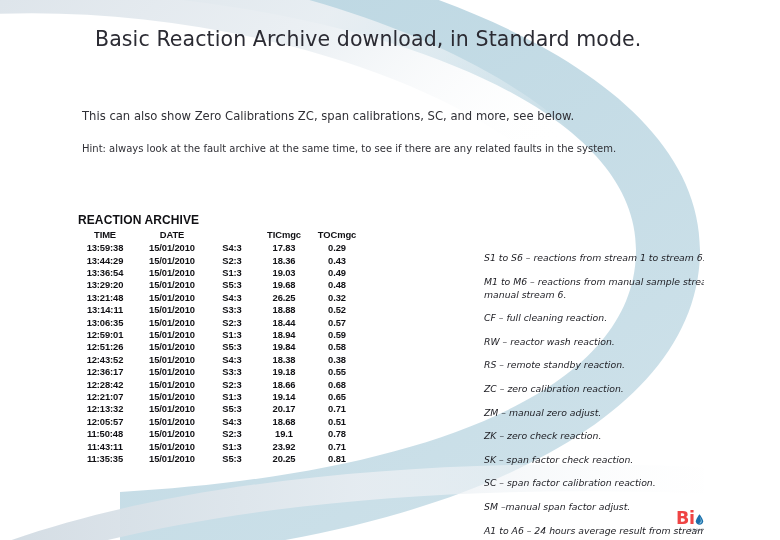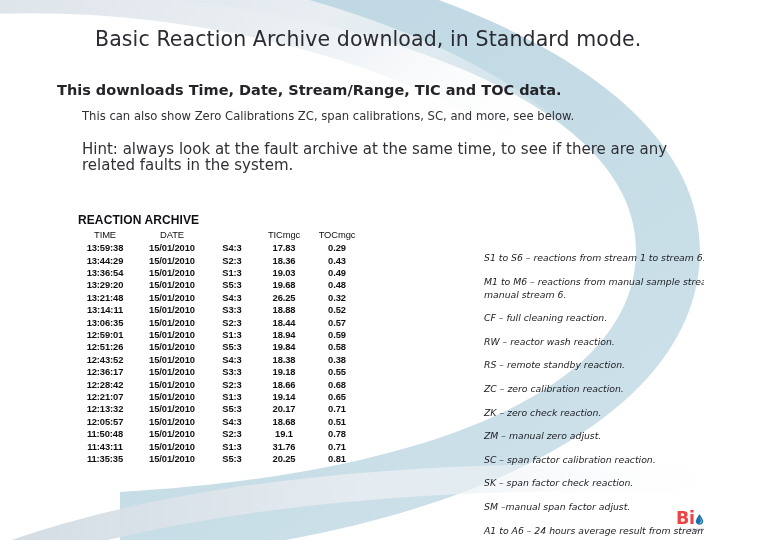--- a/index.html
+++ b/index.html
@@ -60,21 +60,21 @@
     top: 109px;
     font-size: 11.6px;
     color: #303036;
     white-space: nowrap;
   }
   .hint {
     position: absolute;
     left: 82px;
     top: 141px;
     width: 620px;
-    font-size: 15px;
+    font-size: 10px;
     color: #303036;
     line-height: 16px;
   }
 
   
   .archive {
     position: absolute;
     left: 74px;
     top: 213px;
     width: 300px;
@@ -96,21 +96,21 @@
     letter-spacing: -0.1px;
   }
   table.arch th,
   table.arch td {
     padding: 0 0 1.1px 0;
     text-align: center;
     white-space: nowrap;
     line-height: 11.3px;
   }
   table.arch th {
-    font-weight: normal;
+    font-weight: bold;
     padding-bottom: 2px;
   }
   .c-time  { width: 62px; }
   .c-date  { width: 72px; }
   .c-strm  { width: 48px; }
   .c-tic   { width: 56px; }
   .c-toc   { width: 50px; }
   .th-blank { }
 
   
@@ -209,21 +209,20 @@
       <path d="M -40 560
                C 160 474, 470 452, 760 470
                L 760 496
                C 470 480, 170 502, -40 586
                Z" fill="url(#gradBottom)" opacity="0.95"></path>
     </g>
   </svg>
 
   <div class="title">Basic Reaction Archive download, in Standard mode.</div>
 
-  <div class="lead">This downloads Time, Date, Stream/Range, TIC and TOC data.</div>
   <div class="sub1">This can also show Zero Calibrations ZC, span calibrations, SC, and more, see below.</div>
   <div class="hint">Hint: always look at the fault archive at the same time, to see if there are any related  faults in the system.</div>
 
   <div class="archive">
     <div class="archive-title">REACTION ARCHIVE</div>
     <table class="arch">
       <thead>
         <tr>
           <th class="c-time">TIME</th>
           <th class="c-date">DATE</th>
@@ -342,45 +341,45 @@
             <td class="c-time">11:50:48</td>
             <td class="c-date">15/01/2010</td>
             <td class="c-strm">S2:3</td>
             <td class="c-tic">19.1</td>
             <td class="c-toc">0.78</td>
           </tr>
           <tr>
             <td class="c-time">11:43:11</td>
             <td class="c-date">15/01/2010</td>
             <td class="c-strm">S1:3</td>
-            <td class="c-tic">31.76</td>
+            <td class="c-tic">23.92</td>
             <td class="c-toc">0.71</td>
           </tr>
           <tr>
             <td class="c-time">11:35:35</td>
             <td class="c-date">15/01/2010</td>
             <td class="c-strm">S5:3</td>
             <td class="c-tic">20.25</td>
             <td class="c-toc">0.81</td>
           </tr>
         </tbody>
     </table>
   </div>
 
   <div class="legend">
       <p>S1 to S6 – reactions from stream 1 to stream 6.</p>
       <p>M1 to M6 – reactions from manual sample stream 1 to manual stream 6.</p>
       <p>CF – full cleaning reaction.</p>
       <p>RW – reactor wash reaction.</p>
       <p>RS – remote standby reaction.</p>
       <p>ZC – zero calibration reaction.</p>
+      <p>ZM – manual zero adjust.</p>
       <p>ZK – zero check reaction.</p>
-      <p>ZM – manual zero adjust.</p>
+      <p>SK – span factor check reaction.</p>
       <p>SC – span factor calibration reaction.</p>
-      <p>SK – span factor check reaction.</p>
       <p>SM –manual span factor adjust.</p>
       <p>A1 to A6 – 24 hours average result from stream 1 to stream 6.</p>
     </div>
 
   <div class="logo">
     <div class="logo-word"><span>Bi</span><span class="logo-drop">
         <svg viewBox="0 0 10 13" width="9" height="11">
           <path d="M5 0.4 C5 0.4 9.3 6.0 9.3 8.6 C9.3 11.1 7.4 12.6 5 12.6 C2.6 12.6 0.7 11.1 0.7 8.6 C0.7 6.0 5 0.4 5 0.4 Z" fill="#1b6faa"></path>
           <path d="M5 2.6 C5 2.6 7.7 6.5 7.7 8.6 C7.7 10.3 6.5 11.3 5 11.3 C4.6 11.3 4.2 11.2 3.9 11.1 C5.6 10.5 6.6 9.4 6.6 8.0 C6.6 6.7 5.8 4.6 5 2.6 Z" fill="#8ec8e4"></path>
         </svg>

